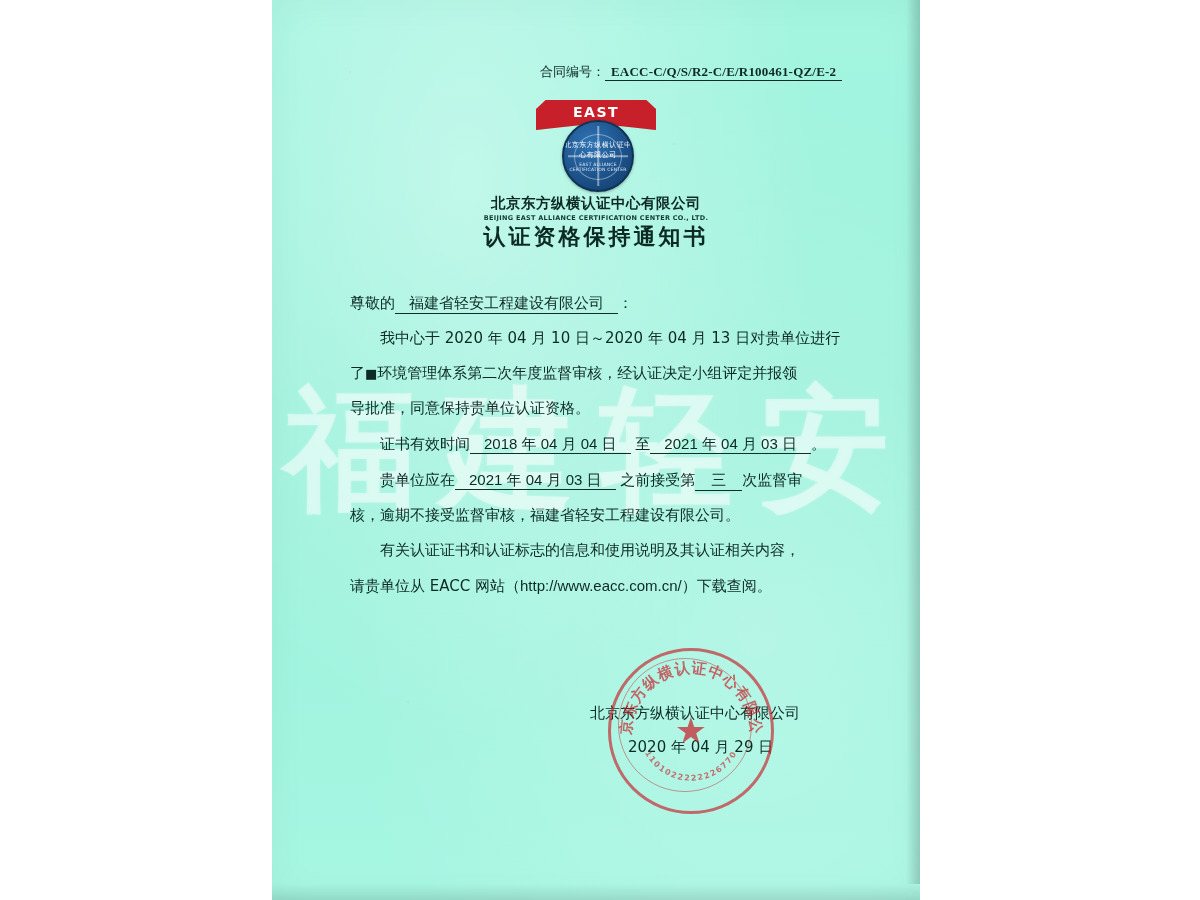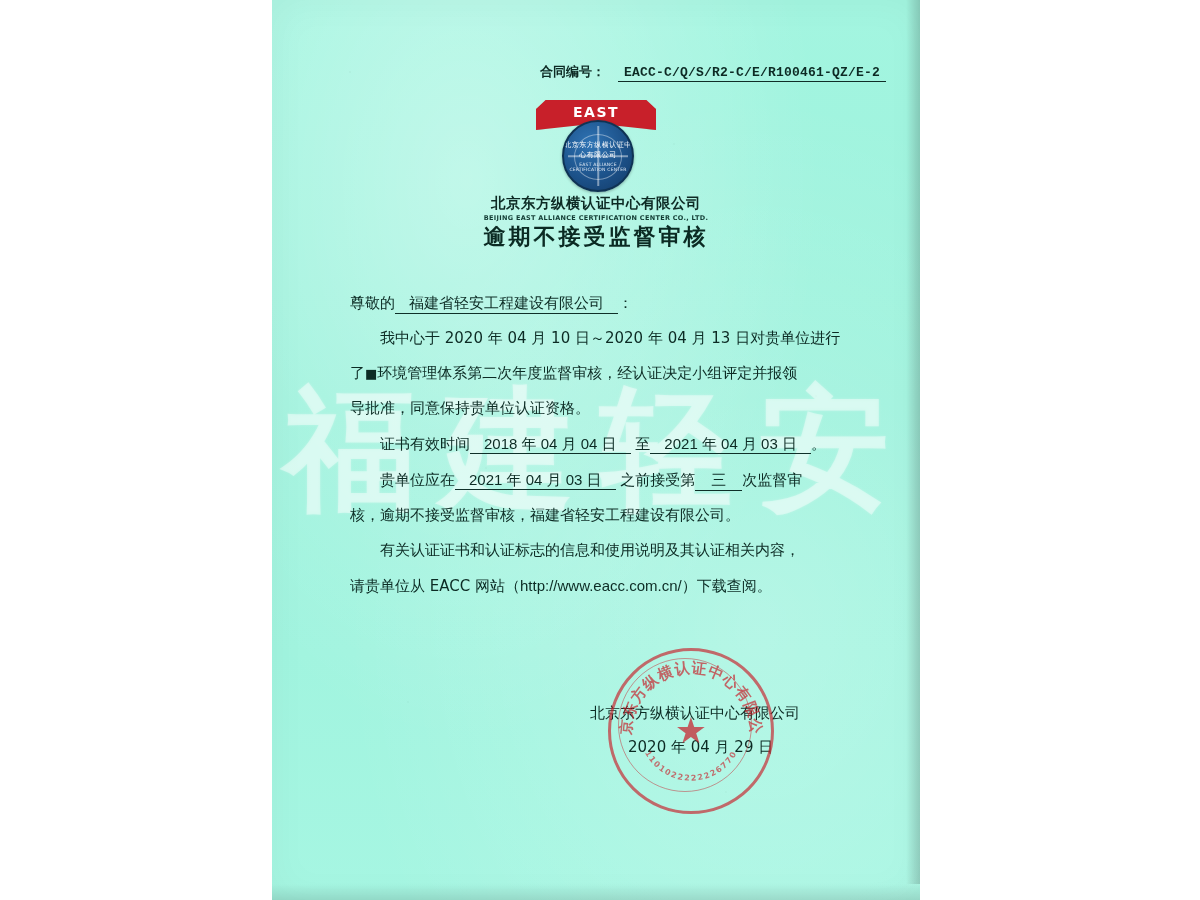--- a/index.html
+++ b/index.html
@@ -92,27 +92,27 @@
   
   .contract-line {
     position: absolute;
     top: 63px;
     left: 268px;
     font-size: 13px;
     color: #0d2a24;
     white-space: nowrap;
     font-family: "Liberation Serif", serif;
   }
-  .contract-line .label { font-weight: 700; }
+  .contract-line .label { font-weight: 400; }
   .contract-line .value {
     font-weight: 700;
     border-bottom: 1.4px solid #102e28;
     padding: 0 6px 1px 6px;
-    margin-left: 13px;
-    font-family: Liberation Mono, monospace;
+    margin-left: 0;
+    font-family: Liberation Serif, serif;
     letter-spacing: .2px;
   }
 
   
   .logo-wrap {
     position: absolute;
     top: 98px;
     left: 0;
     width: 648px;
     display: flex;
@@ -313,21 +313,21 @@
           <div class="globe">
             <i></i>
             <div class="cn">北京东方纵横认证中心有限公司</div>
             <div class="en">EAST ALLIANCE CERTIFICATION CENTER</div>
           </div>
         </div>
         <div class="org-cn">北京东方纵横认证中心有限公司</div>
         <div class="org-en">BEIJING EAST ALLIANCE CERTIFICATION CENTER CO., LTD.</div>
       </div>
 
-      <div class="doc-title">逾期不接受监督审核</div>
+      <div class="doc-title">认证资格保持通知书</div>
 
       <div class="body-text">
 
         <p>
           <span>尊敬的</span><span class="ul ul-wide">福建省轻安工程建设有限公司</span><span>：</span>
         </p>
 
         <p class="indent">我中心于 2020 年 04 月 10 日～2020 年 04 月 13 日对贵单位进行</p>
 
         <p>

